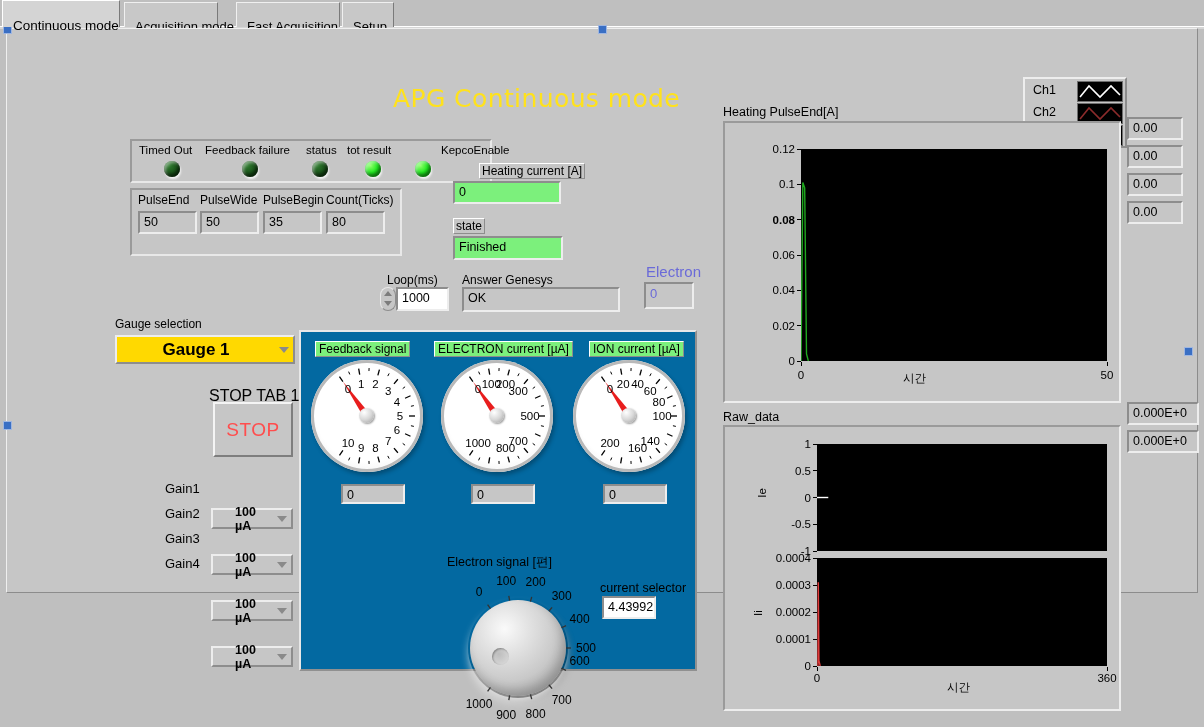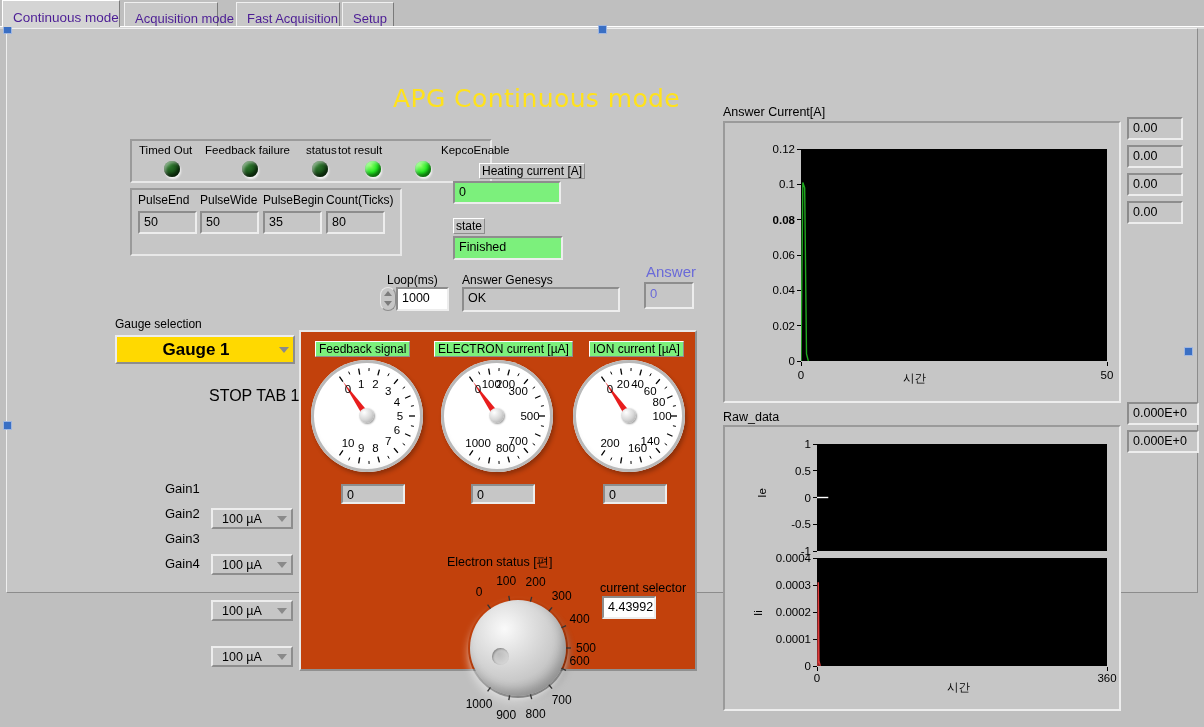--- a/index.html
+++ b/index.html
@@ -10,24 +10,24 @@
     font-size:12px;color:#000;
     position:relative;overflow:hidden;
   }
   .abs{position:absolute;}
 
   
   #tabbar{position:absolute;left:0;top:0;width:1204px;height:28px;background:#bfbfbf;}
   #tabbar .strip{position:absolute;left:0;top:26px;width:1204px;height:2px;background:#d6d6d6;border-top:1px solid #fff;}
   .tab{
     position:absolute;top:2px;height:24px;line-height:24px;
-    padding:4px 10px;background:#c8c8c8;
+    padding:12px 10px;background:#c8c8c8;
     border:1px solid #7a7a7a;border-bottom:none;
     border-top-color:#f0f0f0;border-left-color:#f0f0f0;
-    font-size:13px;color:#4c1d95;white-space:nowrap;
+    font-size:13px;color:#000000;white-space:nowrap;
     box-sizing:border-box;
   }
   .tab.active{top:0;height:27px;line-height:26px;background:#d4d4d4;border-color:#fff #7a7a7a #d4d4d4 #fff;z-index:5;font-size:13.5px;}
 
   
   #panel{
     position:absolute;left:6px;top:28px;width:1192px;height:565px;
     background:#c6c6c6;border:1px solid #8c8c8c;border-top-color:#efefef;border-left-color:#efefef;
     box-sizing:border-box;
   }
@@ -37,21 +37,21 @@
 
   
   .group{
     border:2px solid;
     border-color:#9a9a9a #e8e8e8 #e8e8e8 #9a9a9a;
     background:#c6c6c6;box-sizing:border-box;
   }
   .groupR{
     border:2px solid;
     border-color:#e8e8e8 #909090 #909090 #e8e8e8;
-    background:#c2410c;box-sizing:border-box;text-decoration:underline;
+    background:#0369a1;box-sizing:border-box;text-decoration:underline;
   }
 
   
   .led{width:16px;height:16px;border-radius:50%;box-sizing:border-box;
        box-shadow:inset -2px -3px 3px rgba(0,0,0,.45), inset 2px 2px 3px rgba(255,255,255,.45), 1px 2px 2px rgba(255,255,255,.8);}
   .led.off{background:radial-gradient(circle at 35% 30%, #2e7a2e 0%, #154a15 60%, #0a2d0a 100%);}
   .led.on{background:radial-gradient(circle at 35% 30%, #8bff66 0%, #21e821 45%, #0fb60f 100%);}
   .ledlabel{font-size:11.5px;color:#000;white-space:nowrap;}
 
   
@@ -71,21 +71,21 @@
   .ring{
     background:#c6c6c6;border:2px solid;
     border-color:#ededed #8d8d8d #8d8d8d #ededed;
     box-sizing:border-box;position:relative;font-size:12.5px;color:#000;
   }
   .ring .val{position:absolute;left:0;right:18px;top:0;bottom:0;display:flex;align-items:center;justify-content:center;}
   .ring .arrow{position:absolute;right:4px;top:50%;margin-top:-3px;width:0;height:0;
     border-left:5px solid transparent;border-right:5px solid transparent;border-top:6px solid #8a8a8a;}
   .ring.yellow{background:#ffd900;}
   .ring.yellow .val{font-weight:bold;font-size:17px;}
-  .ring.left .val{justify-content:flex-start;padding-left:9px;}
+  .ring.left .val{justify-content:flex-start;padding-left:22px;font-weight:bold;}
 
   
   #stopbtn{
     background:#c6c6c6;border:2px solid;
     border-color:#f4f4f4 #7e7e7e #7e7e7e #f4f4f4;
     box-sizing:border-box;display:flex;align-items:center;justify-content:center;
     color:#ff4d4d;font-size:19px;letter-spacing:.5px;
   }
 
   
@@ -149,21 +149,21 @@
   <div class="group abs" style="left:123px;top:110px;width:362px;height:44px;">
     <div class="ledlabel abs" style="left:7px;top:3px;">Timed Out</div>
     <div class="led off abs" style="left:32px;top:20px;"></div>
 
     <div class="ledlabel abs" style="left:73px;top:3px;">Feedback failure</div>
     <div class="led off abs" style="left:110px;top:20px;"></div>
 
     <div class="ledlabel abs" style="left:174px;top:3px;">status</div>
     <div class="led off abs" style="left:180px;top:20px;"></div>
 
-    <div class="ledlabel abs" style="left:206px;top:3px;">tot result</div>
+    <div class="ledlabel abs" style="left:215px;top:3px;">tot result</div>
     <div class="led on abs" style="left:233px;top:20px;"></div>
 
     <div class="ledlabel abs" style="left:277px;top:3px;margin-left:32px;">KepcoEnable</div>
     <div class="led on abs" style="left:283px;top:20px;"></div>
   </div>
 
   <div class="group abs" style="left:123px;top:159px;width:272px;height:68px;">
     <div class="caplabel abs" style="left:6px;top:3px;">PulseEnd</div>
     <div class="numbox abs" style="left:6px;top:21px;width:59px;height:23px;">50</div>
 
@@ -187,30 +187,33 @@
   <div class="abs" style="left:373px;top:258px;width:16px;height:24px;">
     <div style="position:absolute;left:0;top:0;width:16px;height:24px;background:#c6c6c6;border:1px solid #e8e8e8;border-right-color:#8d8d8d;border-bottom-color:#8d8d8d;border-radius:8px;box-sizing:border-box;"></div>
     <div style="position:absolute;left:4px;top:4px;width:0;height:0;border-left:4px solid transparent;border-right:4px solid transparent;border-bottom:5px solid #7c7c7c;"></div>
     <div style="position:absolute;left:4px;top:14px;width:0;height:0;border-left:4px solid transparent;border-right:4px solid transparent;border-top:5px solid #7c7c7c;"></div>
   </div>
   <div class="numbox white abs" style="left:389px;top:258px;width:53px;height:24px;">1000</div>
 
   <div class="caplabel abs" style="left:455px;top:244px;">Answer Genesys</div>
   <div class="numbox abs" style="left:455px;top:258px;width:158px;height:25px;">OK</div>
 
-  <div class="abs" style="left:639px;top:234px;font-size:15px;color:#6a6ad8;">Answer</div>
+  <div class="abs" style="left:639px;top:234px;font-size:15px;color:#6a6ad8;">Electron</div>
   <div class="numbox abs" style="left:637px;top:253px;width:50px;height:27px;color:#6a6ad8;font-size:13px;">0</div>
 
   <div class="caplabel abs" style="left:108px;top:288px;">Gauge selection</div>
   <div class="ring yellow abs" style="left:108px;top:306px;width:180px;height:29px;">
     <div class="val">Gauge 1</div>
     <div class="arrow"></div>
   </div>
 
   <div class="abs" style="left:202px;top:358px;font-size:16px;">STOP  TAB 1</div>
+  <div id="stopbtn" class="abs" style="left:206px;top:373px;width:80px;height:55px;">
+    <span>STOP</span>
+  </div>
 
   <div class="caplabel abs" style="left:158px;top:452px;font-size:13px;">Gain1</div>
   <div class="ring left abs" style="left:204px;top:450px;width:82px;height:21px;">
     <div class="val">100 µA</div>
     <div class="arrow"></div>
   </div>
 
   <div class="caplabel abs" style="left:158px;top:477px;font-size:13px;">Gain2</div>
   <div class="ring left abs" style="left:204px;top:475px;width:82px;height:21px;">
     <div class="val">100 µA</div>
@@ -345,21 +348,21 @@
         <div class="tlab" style="left: 64.541px; top: 24.1244px;">40</div>
         <div class="tlab" style="left: 77.212px; top: 30.7205px;">60</div>
         <div class="tlab" style="left: 85.9082px; top: 42.0536px;">80</div>
         <div class="tlab" style="left: 89px; top: 56px;">100</div>
         <div class="tlab" style="left: 77.212px; top: 81.2795px;">140</div>
         <div class="tlab" style="left: 64.541px; top: 87.8756px;">160</div>
         <div class="tlab" style="left: 37.072px; top: 83.032px;">200</div>
       </div>
     <div class="numbox abs" style="left:302px;top:152px;width:64px;height:20px;">0</div>
 
-    <div class="abs" style="left:146px;top:222px;font-size:12.5px;">Electron status [편]</div>
+    <div class="abs" style="left:146px;top:222px;font-size:12.5px;">Electron signal [편]</div>
   </div>
 
   <div id="knobwrap">
     <div class="kbody"></div>
     <div class="dimple"></div>
     <div class="glow"></div>
     <svg viewBox="0 0 112 112" style="position:absolute;inset:0;overflow:visible;">
         <line x1="25.60044887339454" y1="12.584941652683447" x2="28.468331055149775" y2="16.680701874128403" stroke="#333" stroke-width="1.3"></line>
         <line x1="46.796646583652695" y1="3.8051890903529753" x2="47.66488747198734" y2="8.729227855414017" stroke="#333" stroke-width="1.3"></line>
         <line x1="69.71740939043362" y1="4.805931206679382" x2="68.42331416492101" y2="9.635560338124726" stroke="#333" stroke-width="1.3"></line>
@@ -380,22 +383,48 @@
       <div class="klab" style="left: 124px; top: 56px;">500</div>
       <div class="klab" style="left: 117.629px; top: 69px; text-align: center;">600</div>
       <div class="klab" style="left: 99.7096px; top: 108.091px;">700</div>
       <div class="klab" style="left: 73.5997px; top: 121.683px;">800</div>
       <div class="klab" style="left: 44.1919px; top: 122.967px;">900</div>
       <div class="klab" style="left: 16.9968px; top: 111.702px;">1000</div>
     </div>
   <div class="abs" style="left:593px;top:552px;font-size:12.5px;">current selector</div>
   <div class="numbox white abs" style="left:595px;top:567px;width:54px;height:23px;">4.43992</div>
 
-
-  <div class="abs" style="left:716px;top:76px;font-size:12.5px;">Answer Current[A]</div>
+  <div id="legend">
+    <div class="legrow" style="top:2px;">
+      <div class="lt">Ch1</div>
+      <div class="sw">
+        <svg width="44" height="19" viewBox="0 0 44 19">
+            <polyline points="2,15 11,4 22,15 33,4 42,13" fill="none" stroke="#ffffff" stroke-width="1.6"></polyline>
+          </svg>
+      </div>
+    </div>
+    <div class="legrow" style="top:24px;">
+      <div class="lt">Ch2</div>
+      <div class="sw">
+        <svg width="44" height="19" viewBox="0 0 44 19">
+            <polyline points="2,15 11,4 22,15 33,4 42,13" fill="none" stroke="#8b2b2b" stroke-width="1.6"></polyline>
+          </svg>
+      </div>
+    </div>
+    <div class="legrow" style="top:46px;">
+      <div class="lt">Ch3</div>
+      <div class="sw">
+        <svg width="44" height="19" viewBox="0 0 44 19">
+            <polyline points="2,15 11,4 22,15 33,4 42,13" fill="none" stroke="#1fc21f" stroke-width="1.6"></polyline>
+          </svg>
+      </div>
+    </div>
+  </div>
+
+  <div class="abs" style="left:716px;top:76px;font-size:12.5px;">Heating PulseEnd[A]</div>
   <div class="chartbox" id="chart0" style="left:716px;top:92px;width:398px;height:282px;">
     <div class="plot" id="plot0" style="left:76px;top:26px;width:306px;height:212px;">
       <svg id="svg0" width="306" height="212" viewBox="0 0 306 212" style="position:absolute;left:0;top:0;">
           <polyline points="0,212 1.836,33.566666666666634 3.672,38.866666666666646 5.508000000000001,204.93333333333334 7.344,212" fill="none" stroke="#1fa81f" stroke-width="1.4"></polyline>
         </svg>
     </div>
     <div class="axname" style="left:178px;top:248px;">시간</div>
   <div class="ytick" style="left: 16px; top: 238px; width: 54px;">0</div>
       <div class="tickmark" style="left: 72px; top: 237.5px; width: 4px; height: 1px;"></div>
       <div class="ytick" style="left: 16px; top: 202.667px; width: 54px;">0.02</div>

